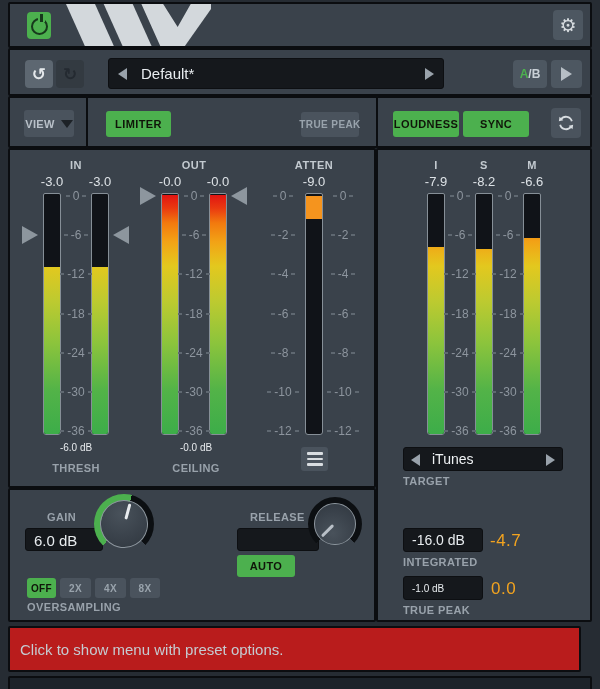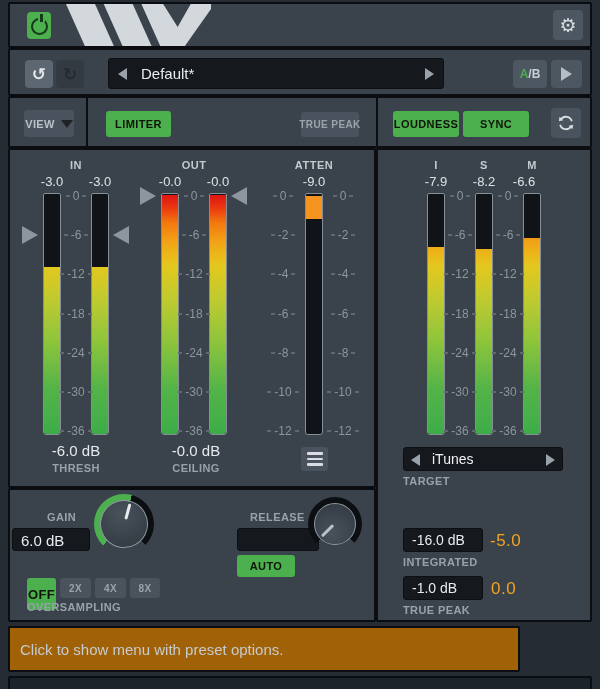--- a/index.html
+++ b/index.html
@@ -39,21 +39,21 @@
   .fill{position:absolute;bottom:0;left:0;width:100%;
     background:linear-gradient(to top,#3dad49 0%,#52b348 18%,#8cc43c 38%,#bcca30 55%,#e3c81e 70%,#f2a316 80%,#f2790e 88%,#ea3a10 94%,#e01212 100%);
     background-size:100% 240px;background-position:bottom}
   .grfill{position:absolute;top:2px;left:0;width:100%;background:#f5941e}
   .scale-col{position:absolute;top:43px;height:242px;width:30px}
   .tick{position:absolute;width:100%;display:flex;align-items:center;justify-content:center;gap:3px;
         font-size:12px;color:#8d959e;height:16px;line-height:16px}
   .tick::before,.tick::after{content:"";width:4px;height:2px;background:#5f6871;flex:none}
   .tri-r{position:absolute;width:0;height:0;border-top:9px solid transparent;border-bottom:9px solid transparent;border-left:16px solid #8d969e}
   .tri-l{position:absolute;width:0;height:0;border-top:9px solid transparent;border-bottom:9px solid transparent;border-right:16px solid #8d969e}
-  .mval{position:absolute;font-size:15px;color:#e7eaed;text-align:center}
+  .mval{position:absolute;font-size:10px;color:#e7eaed;text-align:center}
   .msub{position:absolute;font-weight:bold;font-size:11px;letter-spacing:.4px;color:#99a2ab;text-align:center}
 
   
   .knob{position:absolute}
   .knob-ring{position:absolute;inset:0;border-radius:50%}
   .ring-gain{background:conic-gradient(from 225deg,#4cb04e 0 150deg,#0c0f12 150deg 270deg,transparent 270deg)}
   .ring-rel{background:conic-gradient(from 225deg,#0c0f12 0 270deg,transparent 270deg)}
   .knob-face{position:absolute;inset:6px;border-radius:50%;border:1px solid #8e979f;
     background:radial-gradient(circle at 38% 30%,#49525b,#3a424b 55%,#2f363e)}
   .knob-pointer{position:absolute;left:50%;top:2px;width:3px;height:16px;margin-left:-1.5px;border-radius:2px;background:#e8ebee}
@@ -208,21 +208,21 @@
     </div>
   <div class="btn" style="left:291px;top:297px;width:27px;height:24px;background:#4a535d;flex-direction:column;gap:3px">
     <span class="hline"></span>
     <span class="hline"></span>
     <span class="hline"></span>
   </div>
 </div>
 
 <div class="panel" style="left:8px;top:488px;width:368px;height:134px">
   <div class="clabel" style="left:37px;top:21px">GAIN</div>
-  <div class="darkfield" style="left:2px;top:38px;width:78px;height:23px">
+  <div class="darkfield" style="left:15px;top:38px;width:78px;height:23px">
     <div class="field-text">6.0 dB</div>
   </div>
   <div class="knob" style="left:84px;top:4px;width:60px;height:60px">
     <div class="knob-ring ring-gain"></div>
     <div class="knob-face" style="transform:rotate(15deg)">
         <div class="knob-pointer"></div>
       </div>
   </div>
 
   <div class="clabel" style="left:240px;top:21px">RELEASE</div>
@@ -232,42 +232,42 @@
   <div class="knob" style="left:298px;top:7px;width:54px;height:54px">
     <div class="knob-ring ring-rel"></div>
     <div class="knob-face" style="transform:rotate(-135deg)">
         <div class="knob-pointer" style="background:#b9c0c7"></div>
       </div>
   </div>
   <div class="btn btn-green" style="left:227px;top:65px;width:58px;height:22px">
     <span>AUTO</span>
   </div>
 
-  <div class="btn btn-green" style="left:17px;top:88px;width:29px;height:32px;font-size:13px">
+  <div class="btn btn-green" style="left:17px;top:88px;width:29px;height:20px;font-size:10px">
     <span>OFF</span>
   </div>
   <div class="btn btn-gray" style="left:50px;top:88px;width:31px;height:20px;font-size:10px">
     <span>2X</span>
   </div>
   <div class="btn btn-gray" style="left:85px;top:88px;width:31px;height:20px;font-size:10px">
     <span>4X</span>
   </div>
   <div class="btn btn-gray" style="left:120px;top:88px;width:30px;height:20px;font-size:10px">
     <span>8X</span>
   </div>
   <div class="clabel" style="left:17px;top:111px">OVERSAMPLING</div>
 </div>
 
 <div class="panel" style="left:376px;top:148px;width:216px;height:474px">
   <div class="mtitle" style="left:43px;top:9px;width:30px">I</div>
   <div class="mtitle" style="left:91px;top:9px;width:30px">S</div>
   <div class="mtitle" style="left:139px;top:9px;width:30px">M</div>
   <div class="peak" style="left:36px;top:24px;width:44px">-7.9</div>
   <div class="peak" style="left:84px;top:24px;width:44px">-8.2</div>
-  <div class="peak" style="left:124px;top:24px;width:44px">-6.6</div>
+  <div class="peak" style="left:132px;top:24px;width:44px">-6.6</div>
   <div class="bar" style="left:49px;top:43px">
       <div class="fill" style="height: 187px;"></div>
     </div>
   <div class="bar" style="left:97px;top:43px">
       <div class="fill" style="height: 185px;"></div>
     </div>
   <div class="bar" style="left:145px;top:43px">
       <div class="fill" style="height: 196px;"></div>
     </div>
   <div class="scale-col" style="left:67px">
@@ -293,26 +293,26 @@
     <span class="arr-l" style="position:absolute;left:7px;top:6px"></span>
     <span style="position:absolute;left:28px;top:0;font-size:14px;color:#eef1f3;line-height:23px">iTunes</span>
     <span class="arr-r" style="position:absolute;right:7px;top:6px"></span>
   </div>
   <div class="clabel" style="left:25px;top:325px">TARGET</div>
 
 
   <div class="darkfield" style="left:25px;top:378px;width:80px;height:24px">
     <div class="field-text" style="font-size:14px;line-height:23px">-16.0 dB</div>
   </div>
-  <div class="orange" style="left:112px;top:381px">-5.0</div>
+  <div class="orange" style="left:112px;top:381px">-4.7</div>
   <div class="clabel" style="left:25px;top:406px">INTEGRATED</div>
 
   <div class="darkfield" style="left:25px;top:426px;width:80px;height:24px">
-    <div class="field-text" style="font-size:14px;line-height:23px">-1.0 dB</div>
+    <div class="field-text" style="font-size:10px;line-height:23px">-1.0 dB</div>
   </div>
   <div class="orange" style="left:113px;top:429px">0.0</div>
   <div class="clabel" style="left:25px;top:454px">TRUE PEAK</div>
 </div>
 
-<div class="panel" style="left:8px;top:626px;width:512px;height:46px;background:#a16207">
+<div class="panel" style="left:8px;top:626px;width:573px;height:46px;background:#b91c1c">
   <div class="status-text">Click to show menu with preset options.</div>
 </div>
 <div class="panel" style="left:8px;top:676px;width:584px;height:20px;background:#1d232a"></div>
 
 </body></html>

